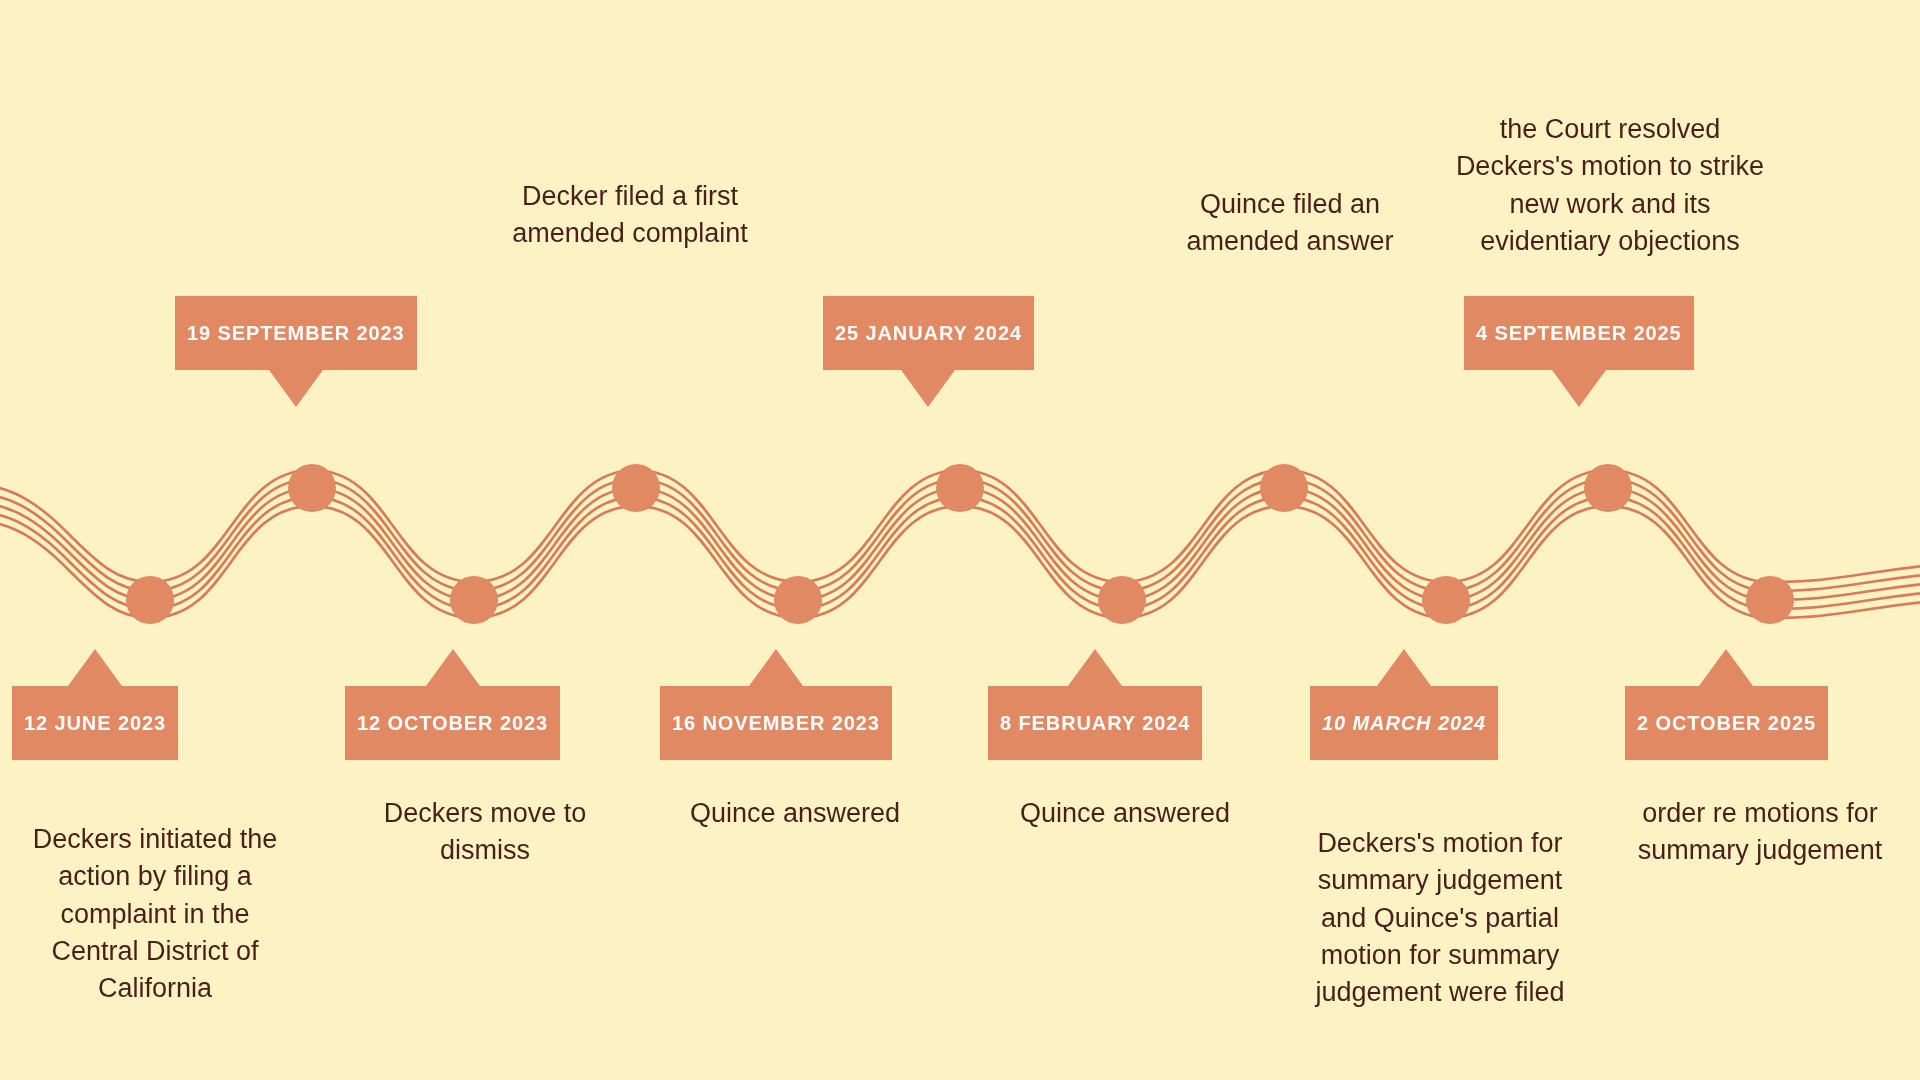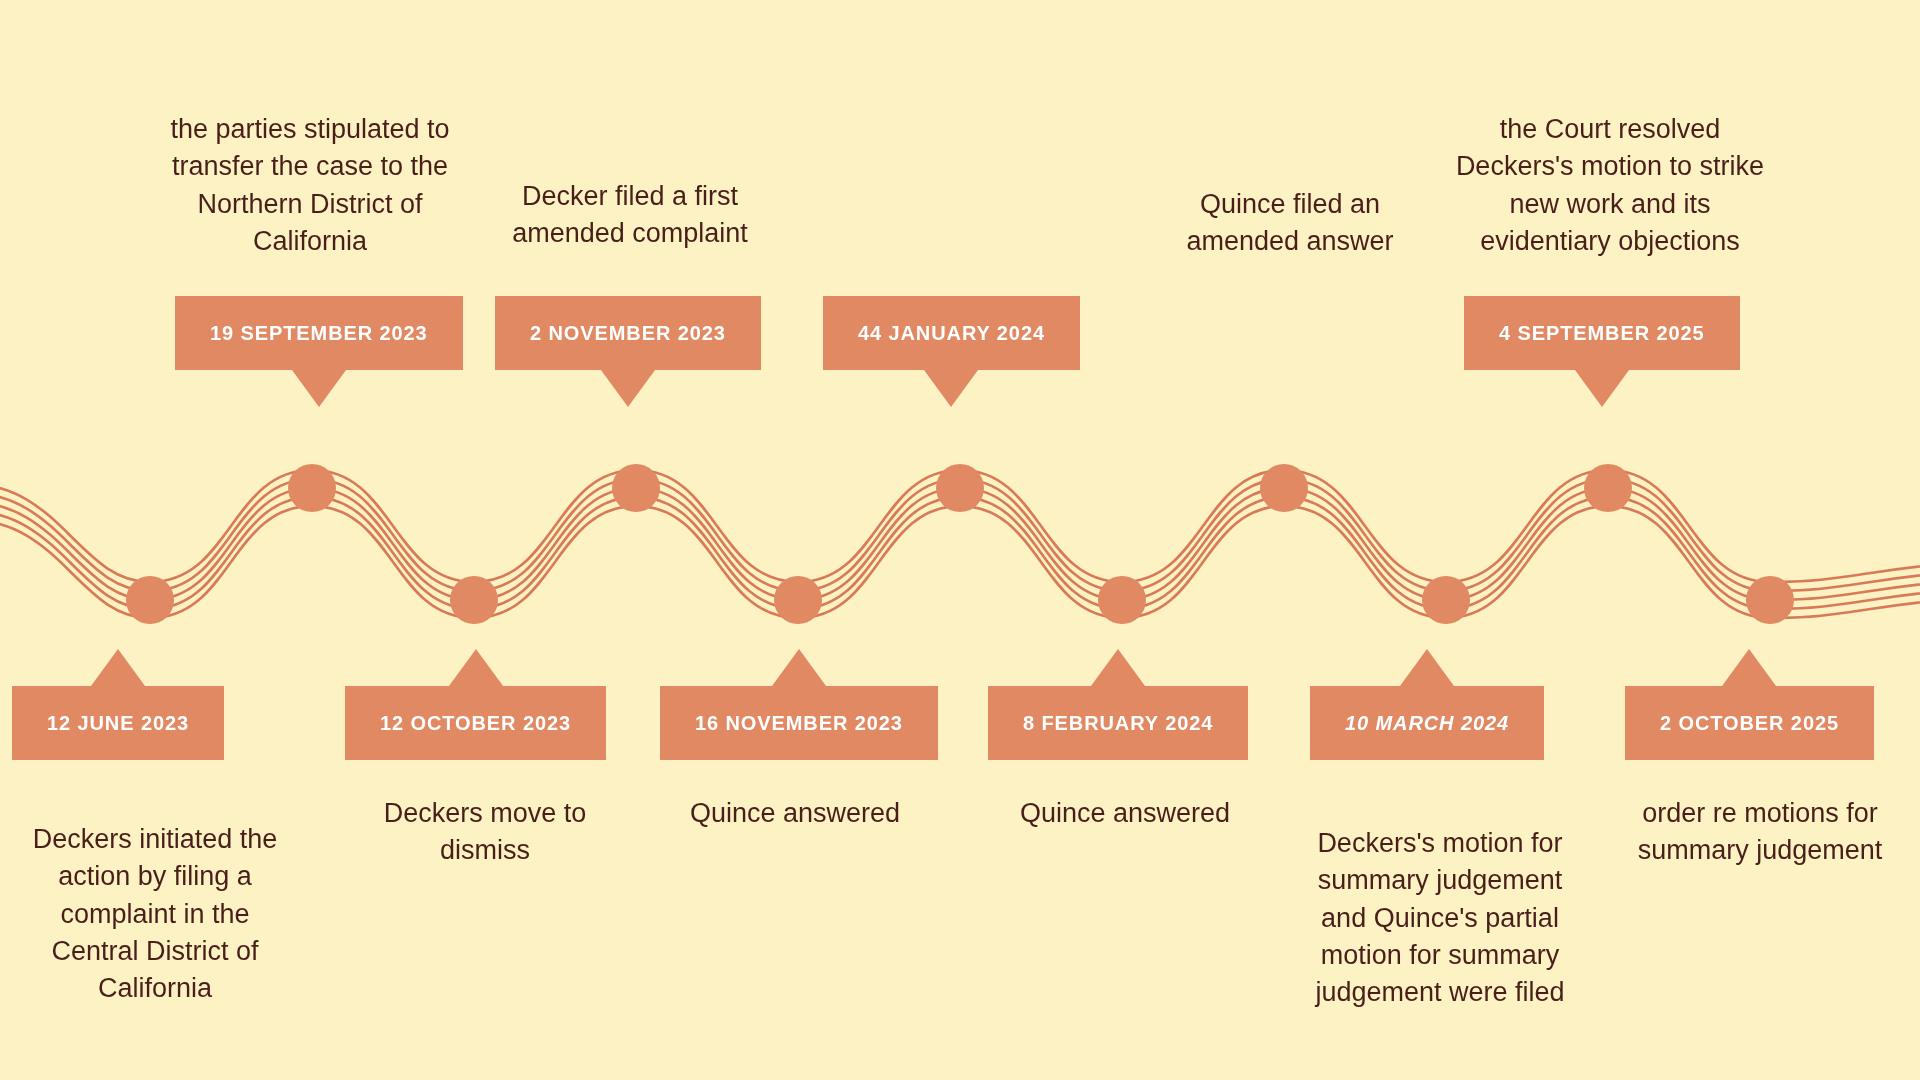--- a/index.html
+++ b/index.html
@@ -39,21 +39,21 @@
     background: #E08963;
     color: #FFFFFF;
     font-family: "Liberation Sans", sans-serif;
     font-weight: bold;
     font-size: 20px;
     letter-spacing: 0.9px;
     display: flex;
     align-items: center;
     justify-content: center;
     box-sizing: border-box;
-    padding: 0 35px;
+    padding: 0 12px;
     height: 74px;
     white-space: nowrap;
   }
 
   
   .badge.top::after {
     content: "";
     position: absolute;
     bottom: -37px;
     left: 50%;
@@ -123,34 +123,32 @@
         <circle cx="798" cy="600" r="24" fill="#E08963"></circle>
         <circle cx="960" cy="488" r="24" fill="#E08963"></circle>
         <circle cx="1122" cy="600" r="24" fill="#E08963"></circle>
         <circle cx="1284" cy="488" r="24" fill="#E08963"></circle>
         <circle cx="1446" cy="600" r="24" fill="#E08963"></circle>
         <circle cx="1608" cy="488" r="24" fill="#E08963"></circle>
         <circle cx="1770" cy="600" r="24" fill="#E08963"></circle>
       </g>
   </svg>
 
-  <div class="desc above" style="left:150px; top:40px; width:320px; height:220px;">the parties stipulated to transfer the case to the Northern District of California</div>
 
   <div class="desc above" style="left:480px; top:32px; width:300px; height:220px;">Decker filed a first amended complaint</div>
 
 
   <div class="desc above" style="left:1145px; top:40px; width:290px; height:220px;">Quince filed an amended answer</div>
 
   <div class="desc above" style="left:1455px; top:40px; width:310px; height:220px;">the Court resolved Deckers's motion to strike new work and its evidentiary objections</div>
 
   <div class="badge top" style="left:175px; top:296px;">19 SEPTEMBER 2023</div>
 
-  <div class="badge top" style="left:495px; top:296px;">2 NOVEMBER 2023</div>
 
-  <div class="badge top" style="left:823px; top:296px;">44 JANUARY 2024</div>
+  <div class="badge top" style="left:823px; top:296px;">25 JANUARY 2024</div>
 
 
   <div class="badge top" style="left:1464px; top:296px;">4 SEPTEMBER 2025</div>
 
   <div class="badge bottom" style="left:12px; top:686px;">12 JUNE 2023</div>
 
   <div class="badge bottom" style="left:345px; top:686px;">12 OCTOBER 2023</div>
 
   <div class="badge bottom" style="left:660px; top:686px;">16 NOVEMBER 2023</div>
 

